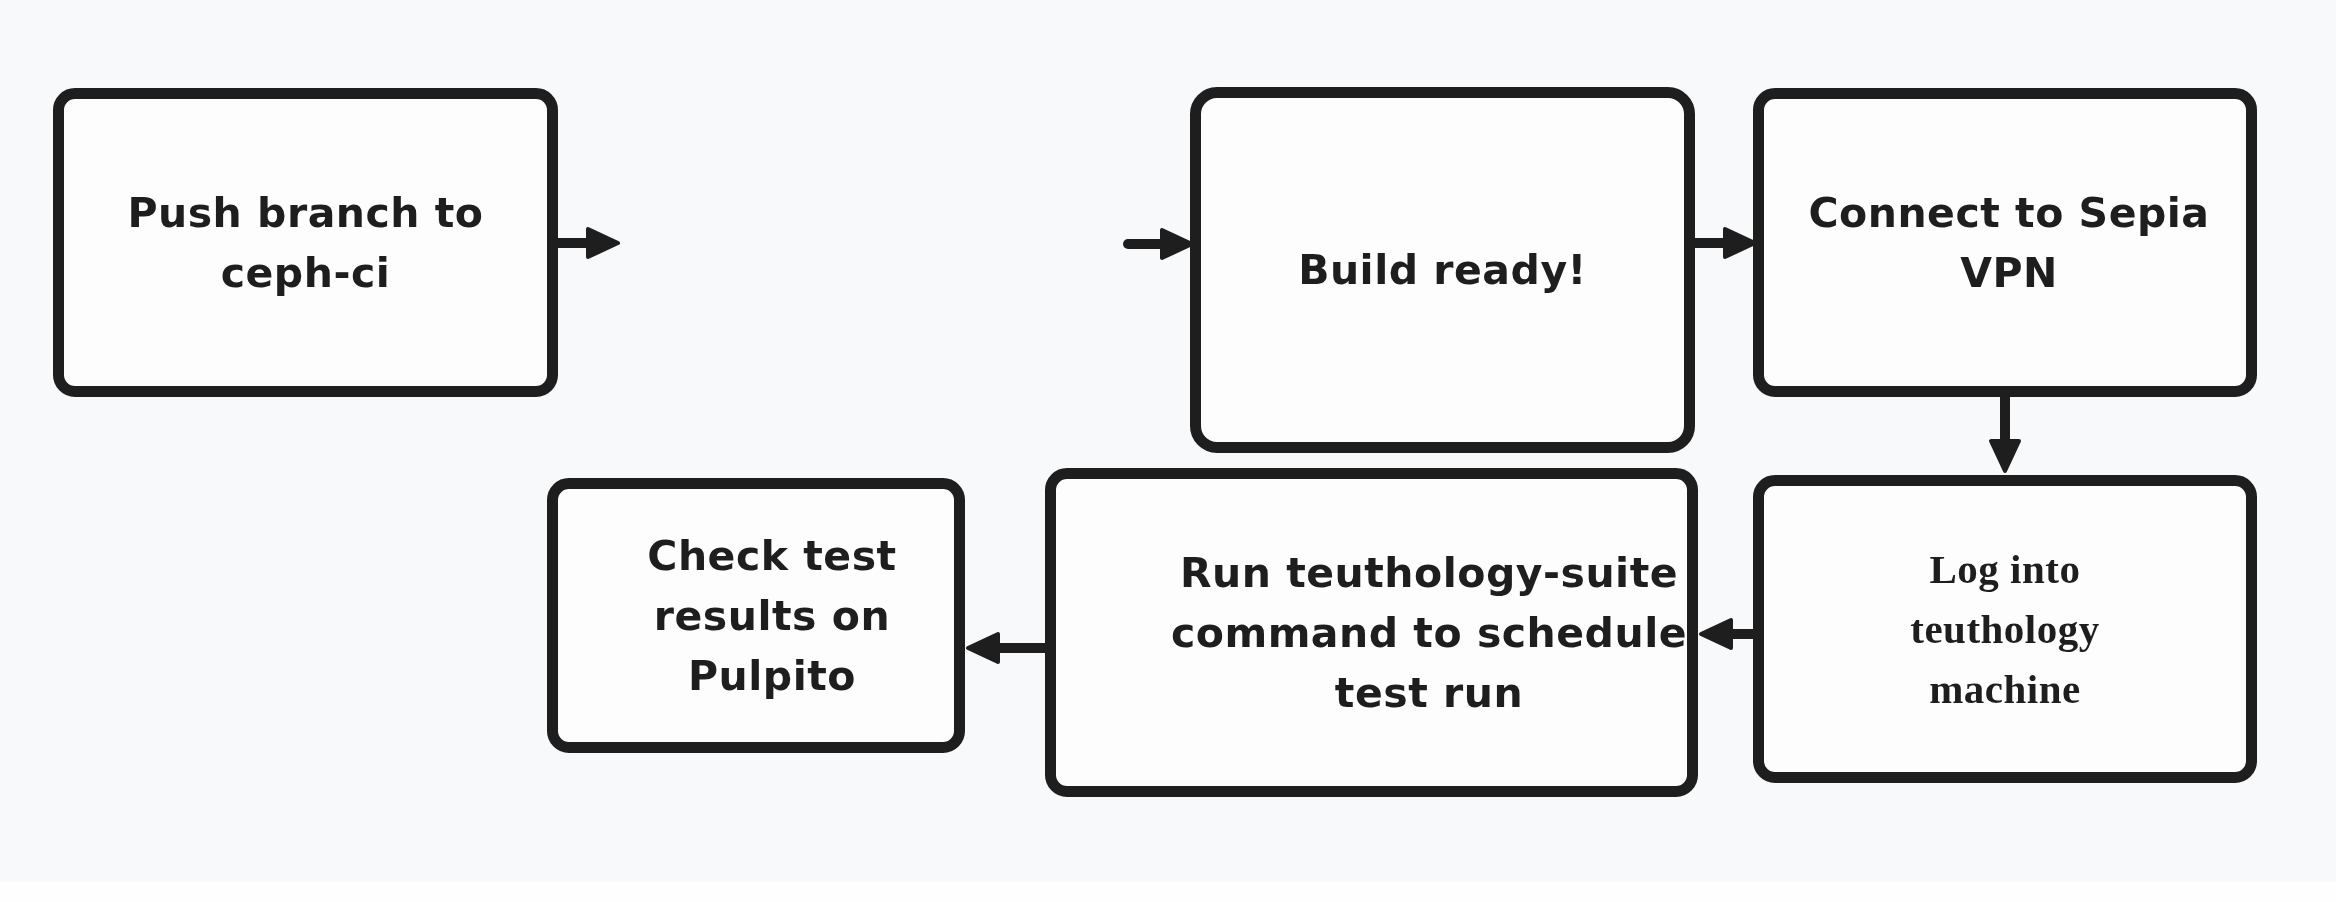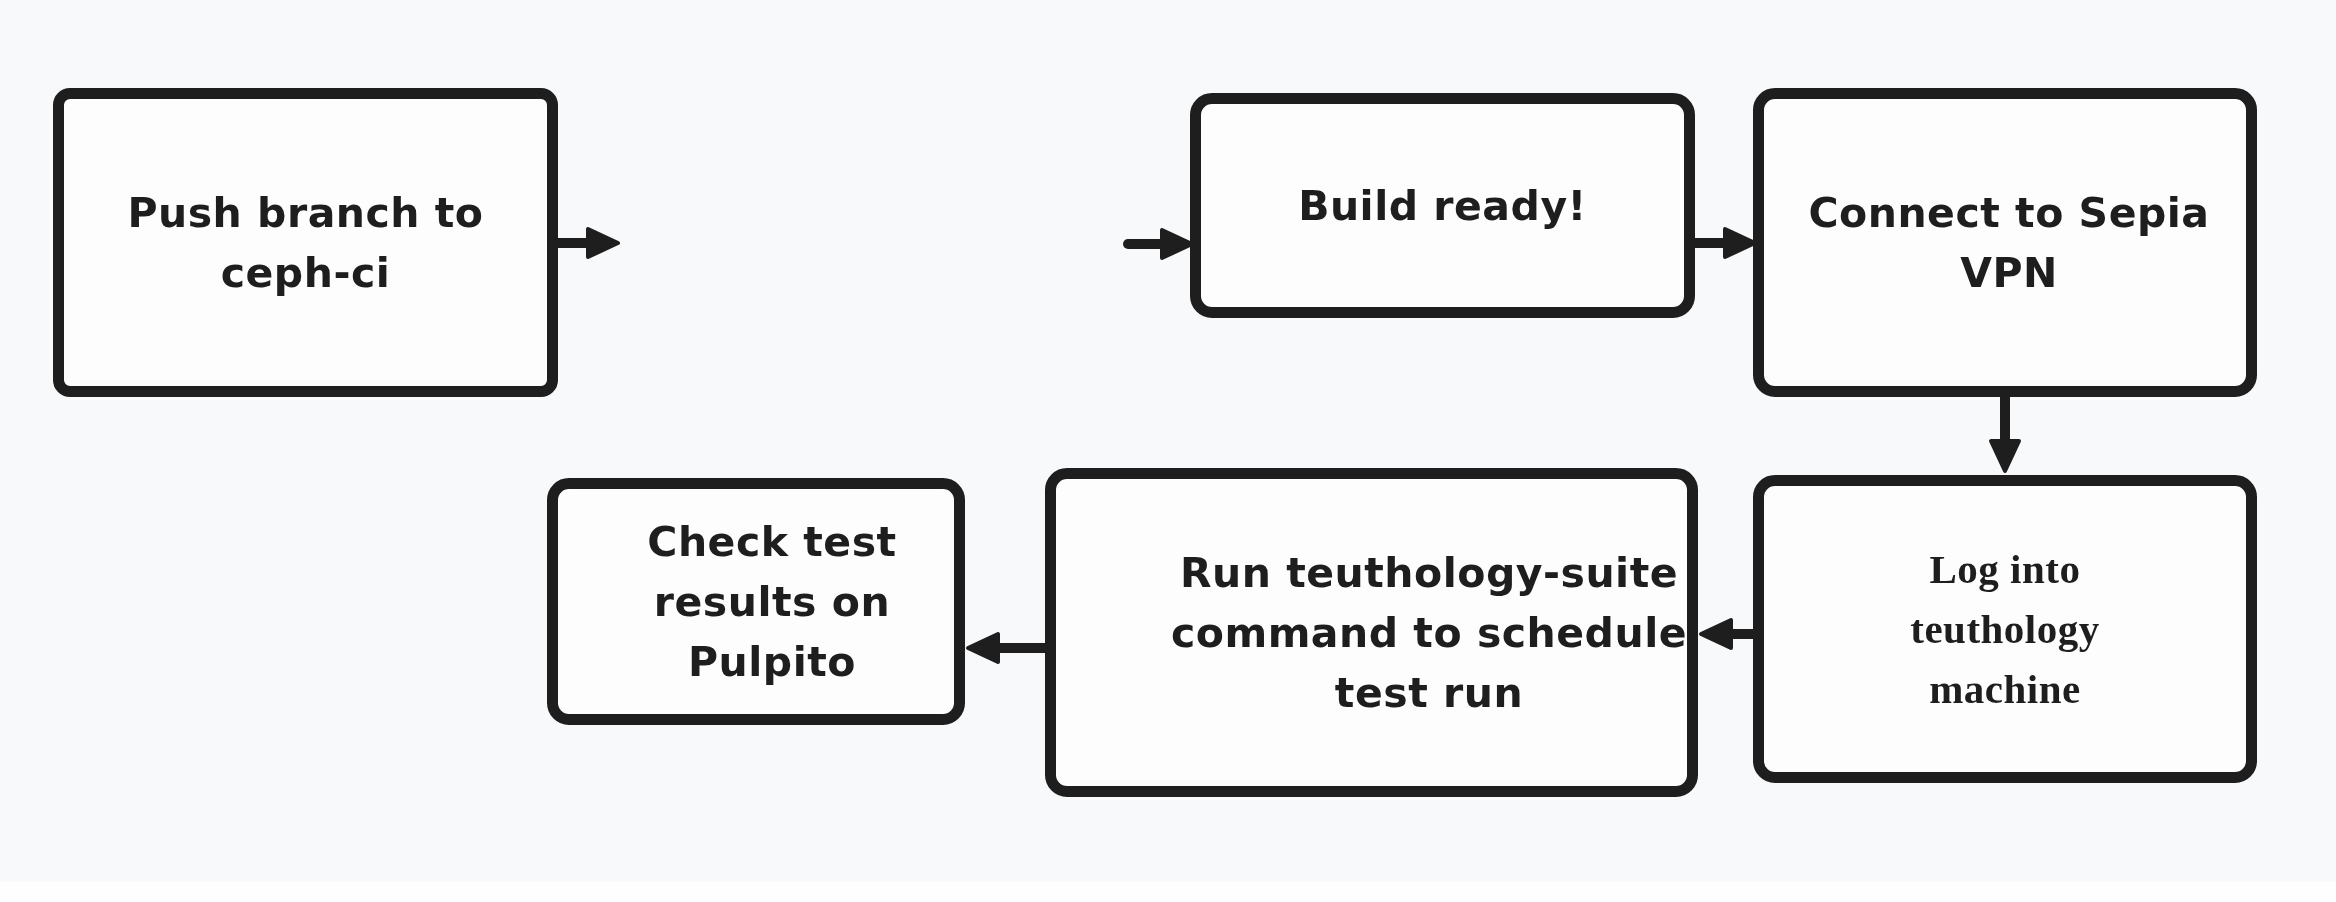--- a/index.html
+++ b/index.html
@@ -57,27 +57,27 @@
   }
   .bottom-strip {
     position: absolute;
     left: 0;
     bottom: 0;
     width: 2336px;
     height: 20px;
     background: #fefefe;
   }
   
-  #node-push      { left: 53px;   top: 88px;  width: 505px; height: 309px; border-radius: 17px; }
+  #node-push      { left: 53px;   top: 88px;  width: 505px; height: 309px; }
   #node-check     { left: 615px;  top: 88px;  width: 513px; height: 309px; }
-  #node-ready     { left: 1190px; top: 93px;  width: 505px; height: 225px; }
+  #node-ready     { left: 1190px; top: 87px;  width: 505px; height: 366px; border-radius: 27px; }
   #node-vpn       { left: 1753px; top: 88px;  width: 504px; height: 309px; padding-left: 8px; }
   #node-log       { left: 1753px; top: 475px; width: 504px; height: 308px; font-family: Liberation Serif, serif; }
   #node-run       { left: 1045px; top: 468px; width: 653px; height: 329px; justify-content: flex-end; }
-  #node-results   { left: 547px;  top: 478px; width: 418px; height: 247px; padding-left: 32px; }
+  #node-results   { left: 547px;  top: 478px; width: 418px; height: 275px; padding-left: 32px; }
 </style>
 </head>
 <body>
 
 <div class="canvas">
 
   <div class="node" id="node-push">
     <div class="node-label">Push branch to
 ceph-ci</div>
   </div>

